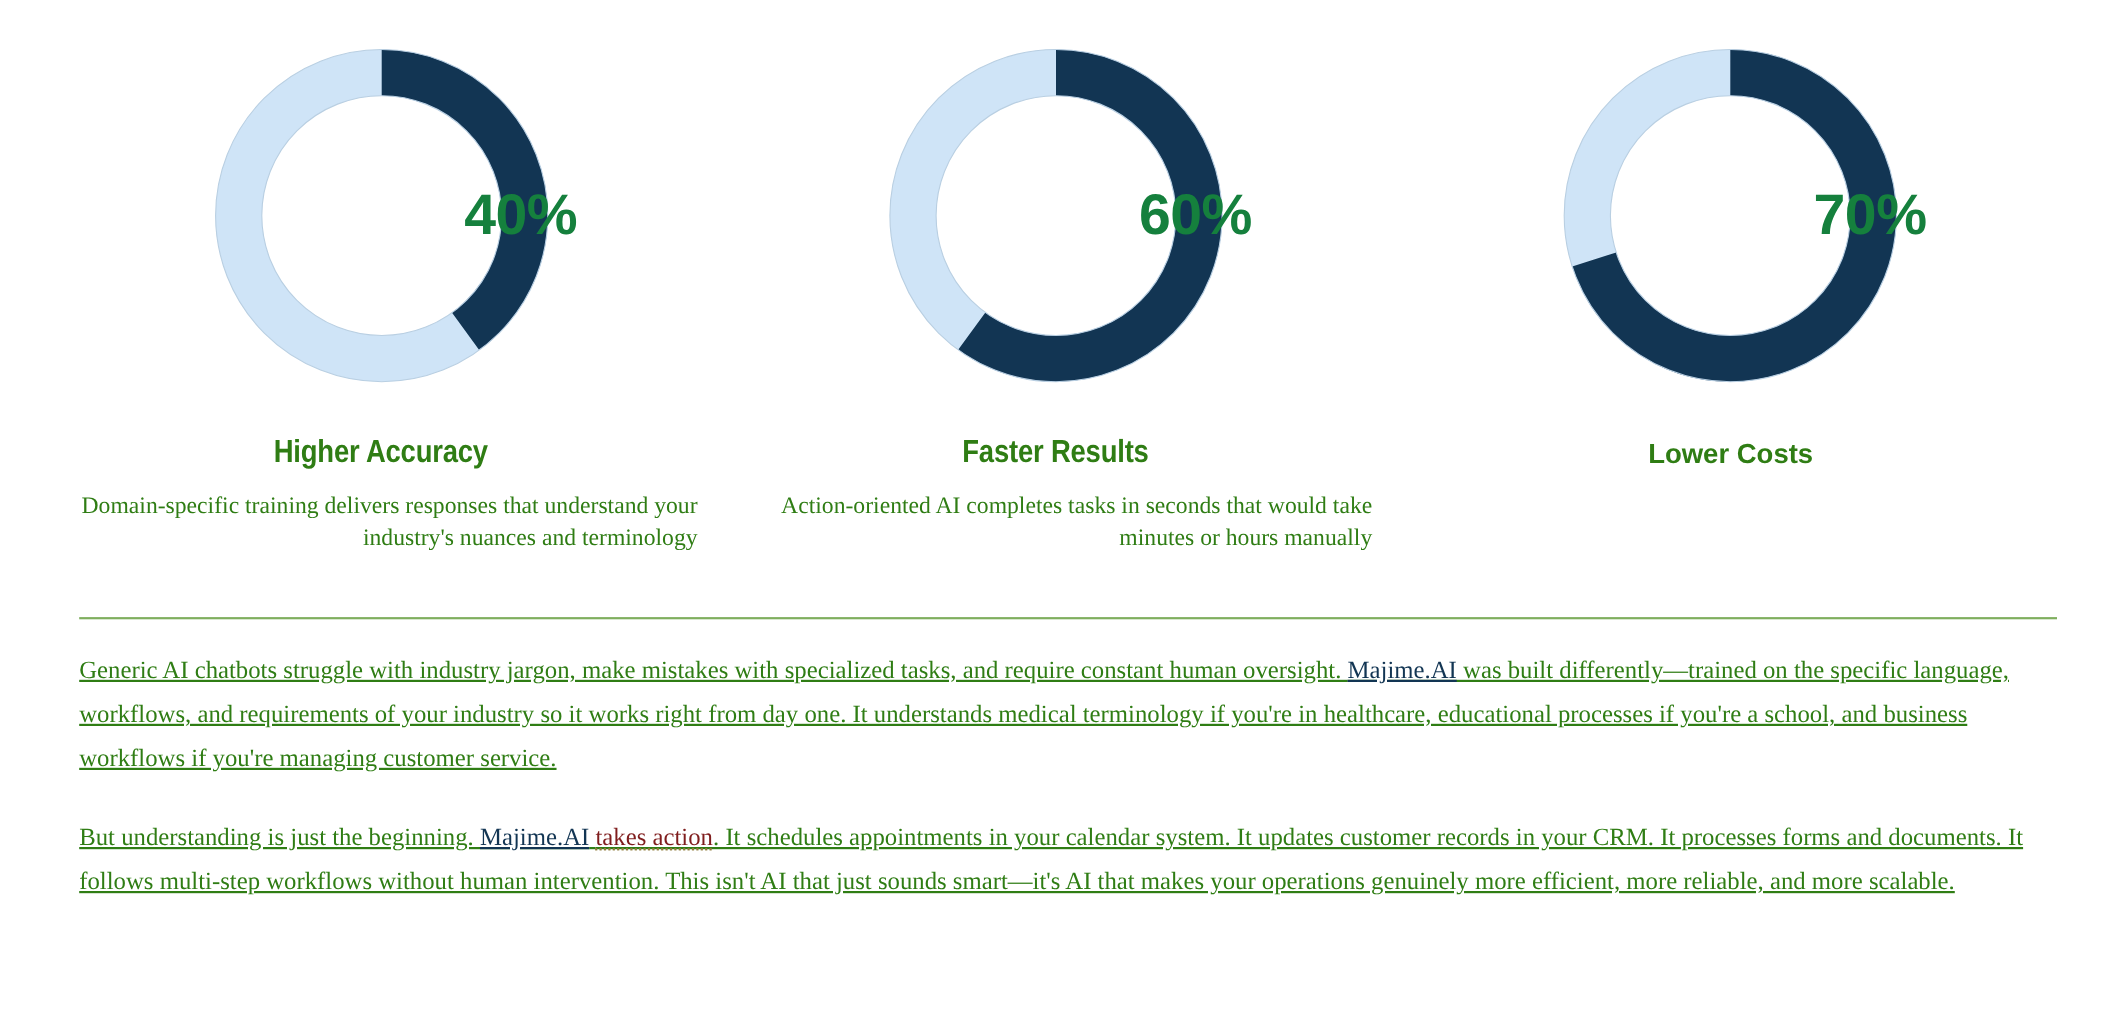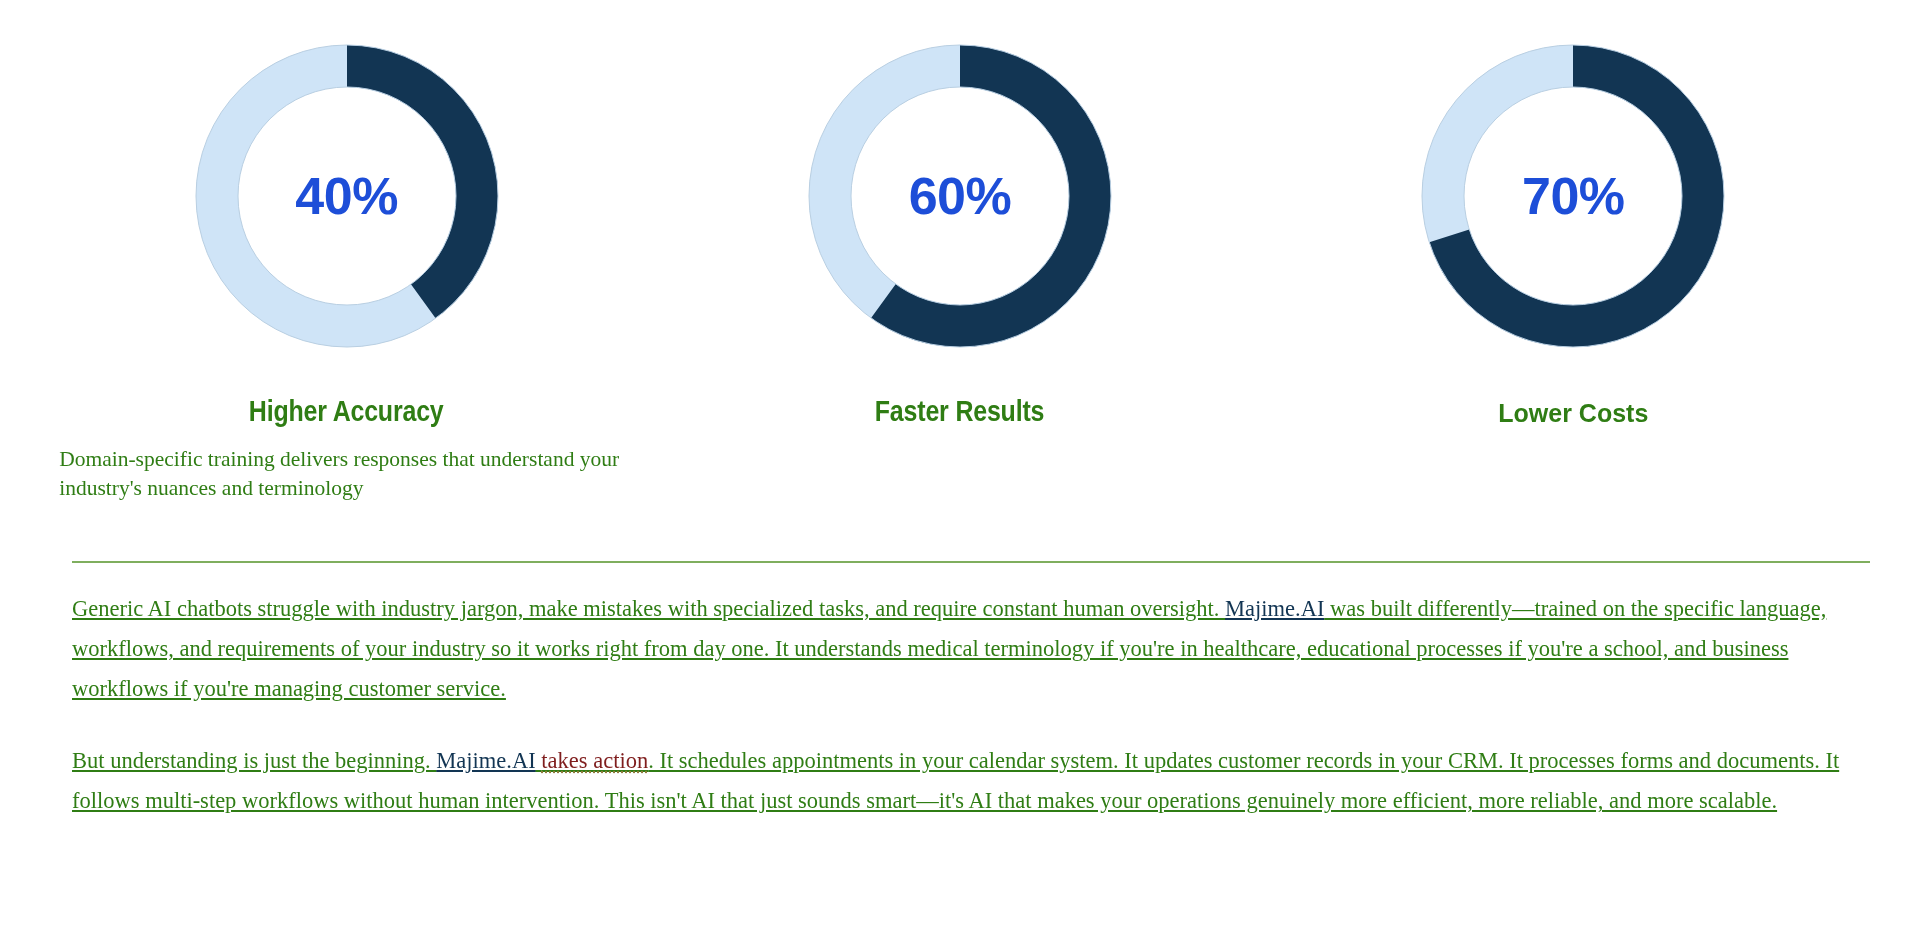--- a/index.html
+++ b/index.html
@@ -41,25 +41,25 @@
     display: flex;
     align-items: center;
     justify-content: center;
   }
   .donut-wrap svg { display: block; }
   .donut-label {
     position: absolute;
     left: 0; right: 0;
     top: 50%;
     transform: translateY(-50%);
-    text-align: center;
+    text-align: right;
     font-family: "Liberation Sans", sans-serif;
     font-weight: bold;
     font-size: 52px;
-    color: #1d4ed8;
+    color: #15803d;
     letter-spacing: -0.5px;
     line-height: 1;
   }
   .stat-title {
     font-family: "Liberation Sans", sans-serif;
     font-weight: bold;
     font-size: 29px;
     color: #2f7d14;
     margin-top: 20px;
     text-align: center;
@@ -72,21 +72,21 @@
     letter-spacing: -0.2px;
   }
   .stat-title.plain {
     font-size: 25px;
     margin-top: 24px;
   }
   .stat-desc {
     font-family: "Liberation Serif", serif;
     font-size: 21.5px;
     color: #2f7d14;
-    text-align: left;
+    text-align: right;
     line-height: 1.38;
     margin-top: 16px;
     max-width: 575px;
   }
 
   
   .divider {
     height: 0;
     border: 0;
     border-top: 2px solid #7fae5e;
@@ -147,20 +147,21 @@
       <div class="donut-wrap">
         <svg width="312" height="312" viewBox="0 0 312 312">
           <circle cx="156" cy="156" r="130" fill="none" stroke="#cfe4f7" stroke-width="42"></circle>
           <circle cx="156" cy="156" r="130" fill="none" stroke="#123553" stroke-width="42" stroke-dasharray="490.09 326.73" stroke-dashoffset="0" transform="rotate(-90 156 156)"></circle>
           <circle cx="156" cy="156" r="151" fill="none" stroke="#b9cfe2" stroke-width="1"></circle>
           <circle cx="156" cy="156" r="109" fill="none" stroke="#b9cfe2" stroke-width="1"></circle>
         </svg>
         <div class="donut-label">60%</div>
       </div>
       <div class="stat-title condensed">Faster Results</div>
+      <div class="stat-desc">Action-oriented AI completes tasks in seconds that would take minutes or hours manually</div>
     </div>
 
     <div class="stat-card">
       <div class="donut-wrap">
         <svg width="312" height="312" viewBox="0 0 312 312">
           <circle cx="156" cy="156" r="130" fill="none" stroke="#cfe4f7" stroke-width="42"></circle>
           <circle cx="156" cy="156" r="130" fill="none" stroke="#123553" stroke-width="42" stroke-dasharray="571.77 245.04" stroke-dashoffset="0" transform="rotate(-90 156 156)"></circle>
           <circle cx="156" cy="156" r="151" fill="none" stroke="#b9cfe2" stroke-width="1"></circle>
           <circle cx="156" cy="156" r="109" fill="none" stroke="#b9cfe2" stroke-width="1"></circle>
         </svg>

